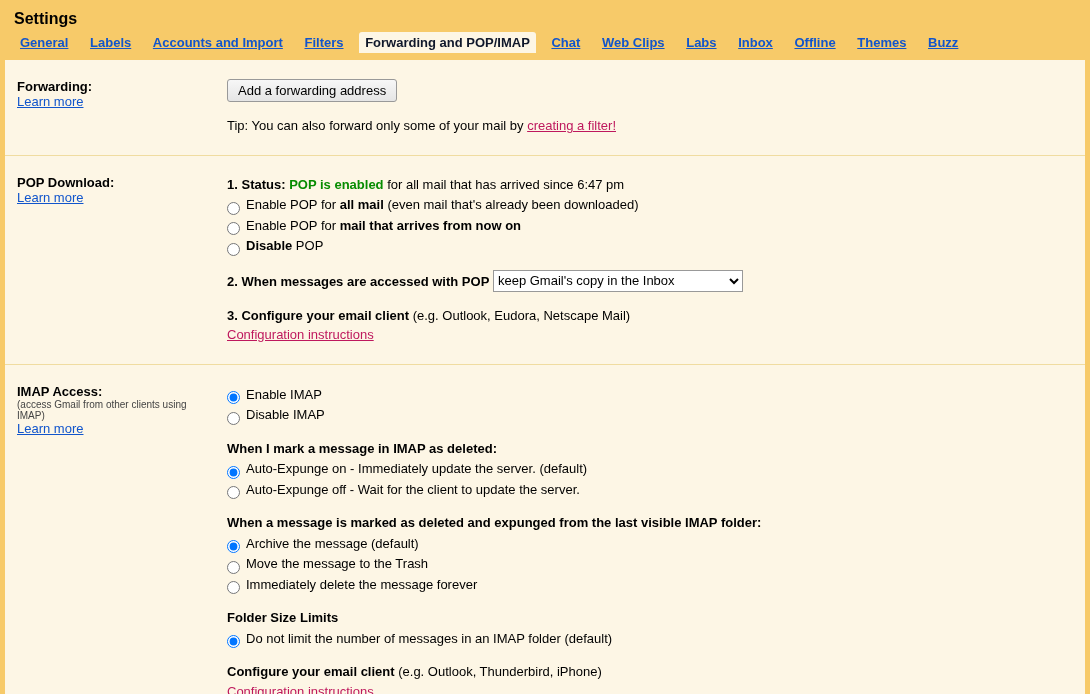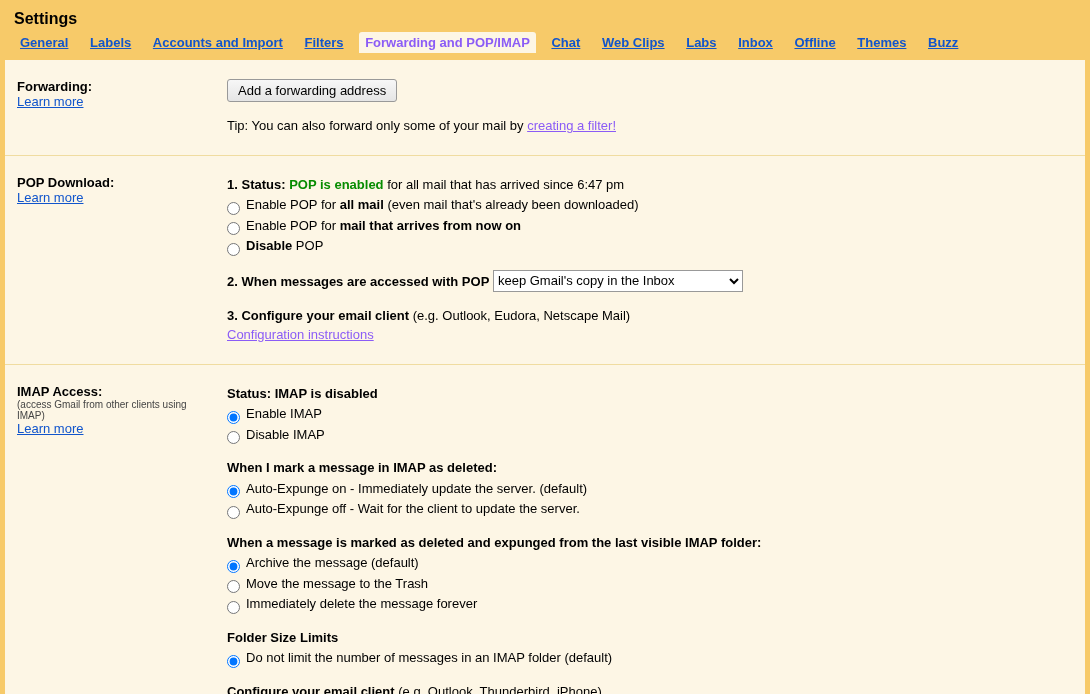--- a/index.html
+++ b/index.html
@@ -33,21 +33,21 @@
     color: #1155cc;
     text-decoration: underline;
     font-weight: bold;
     font-size: 13px;
     padding: 3px 6px;
     cursor: pointer;
     margin-right: 6px;
   }
   .tab.active {
     background: #fdf6e5;
-    color: #8b5cf6;
+    color: #0f172a;
     text-decoration: none;
     border-top-left-radius: 3px;
     border-top-right-radius: 3px;
   }
   .content {
     padding: 0;
   }
   .section {
     display: flex;
     padding: 19px 12px;
@@ -84,21 +84,21 @@
     background: linear-gradient(#f7f7f7,#e5e5e5);
     border: 1px solid #999;
     border-radius: 3px;
     padding: 3px 10px;
     font-size: 13px;
     cursor: pointer;
     font-family: Arial, sans-serif;
   }
   .tip-row { margin-top: 14px; }
   .link {
-    color: #8b5cf6;
+    color: #be185d;
     text-decoration: underline;
     cursor: pointer;
   }
   .bold { font-weight: bold; }
   .green { color: #068c00; font-weight: bold; margin-top: 35px; }
   .radio-row {
     display: flex;
     align-items: flex-end;
     margin: 1px 0;
   }
@@ -192,21 +192,20 @@
       </div>
     </div>
 
     <div class="section">
       <div class="section-left">
         <div class="label">IMAP Access:</div>
         <div class="sublabel">(access Gmail from other clients using IMAP)</div>
         <span class="learn-more">Learn more</span>
       </div>
       <div class="section-right">
-        <div class="bold">Status: IMAP is disabled</div>
         <div class="radio-row">
           <input type="radio" name="imap-enable" checked="" style="">
           <span>Enable IMAP</span>
         </div>
         <div class="radio-row">
           <input type="radio" name="imap-enable" style="">
           <span>Disable IMAP</span>
         </div>
 
         <div class="block-gap bold">When I mark a message in IMAP as deleted:</div>

